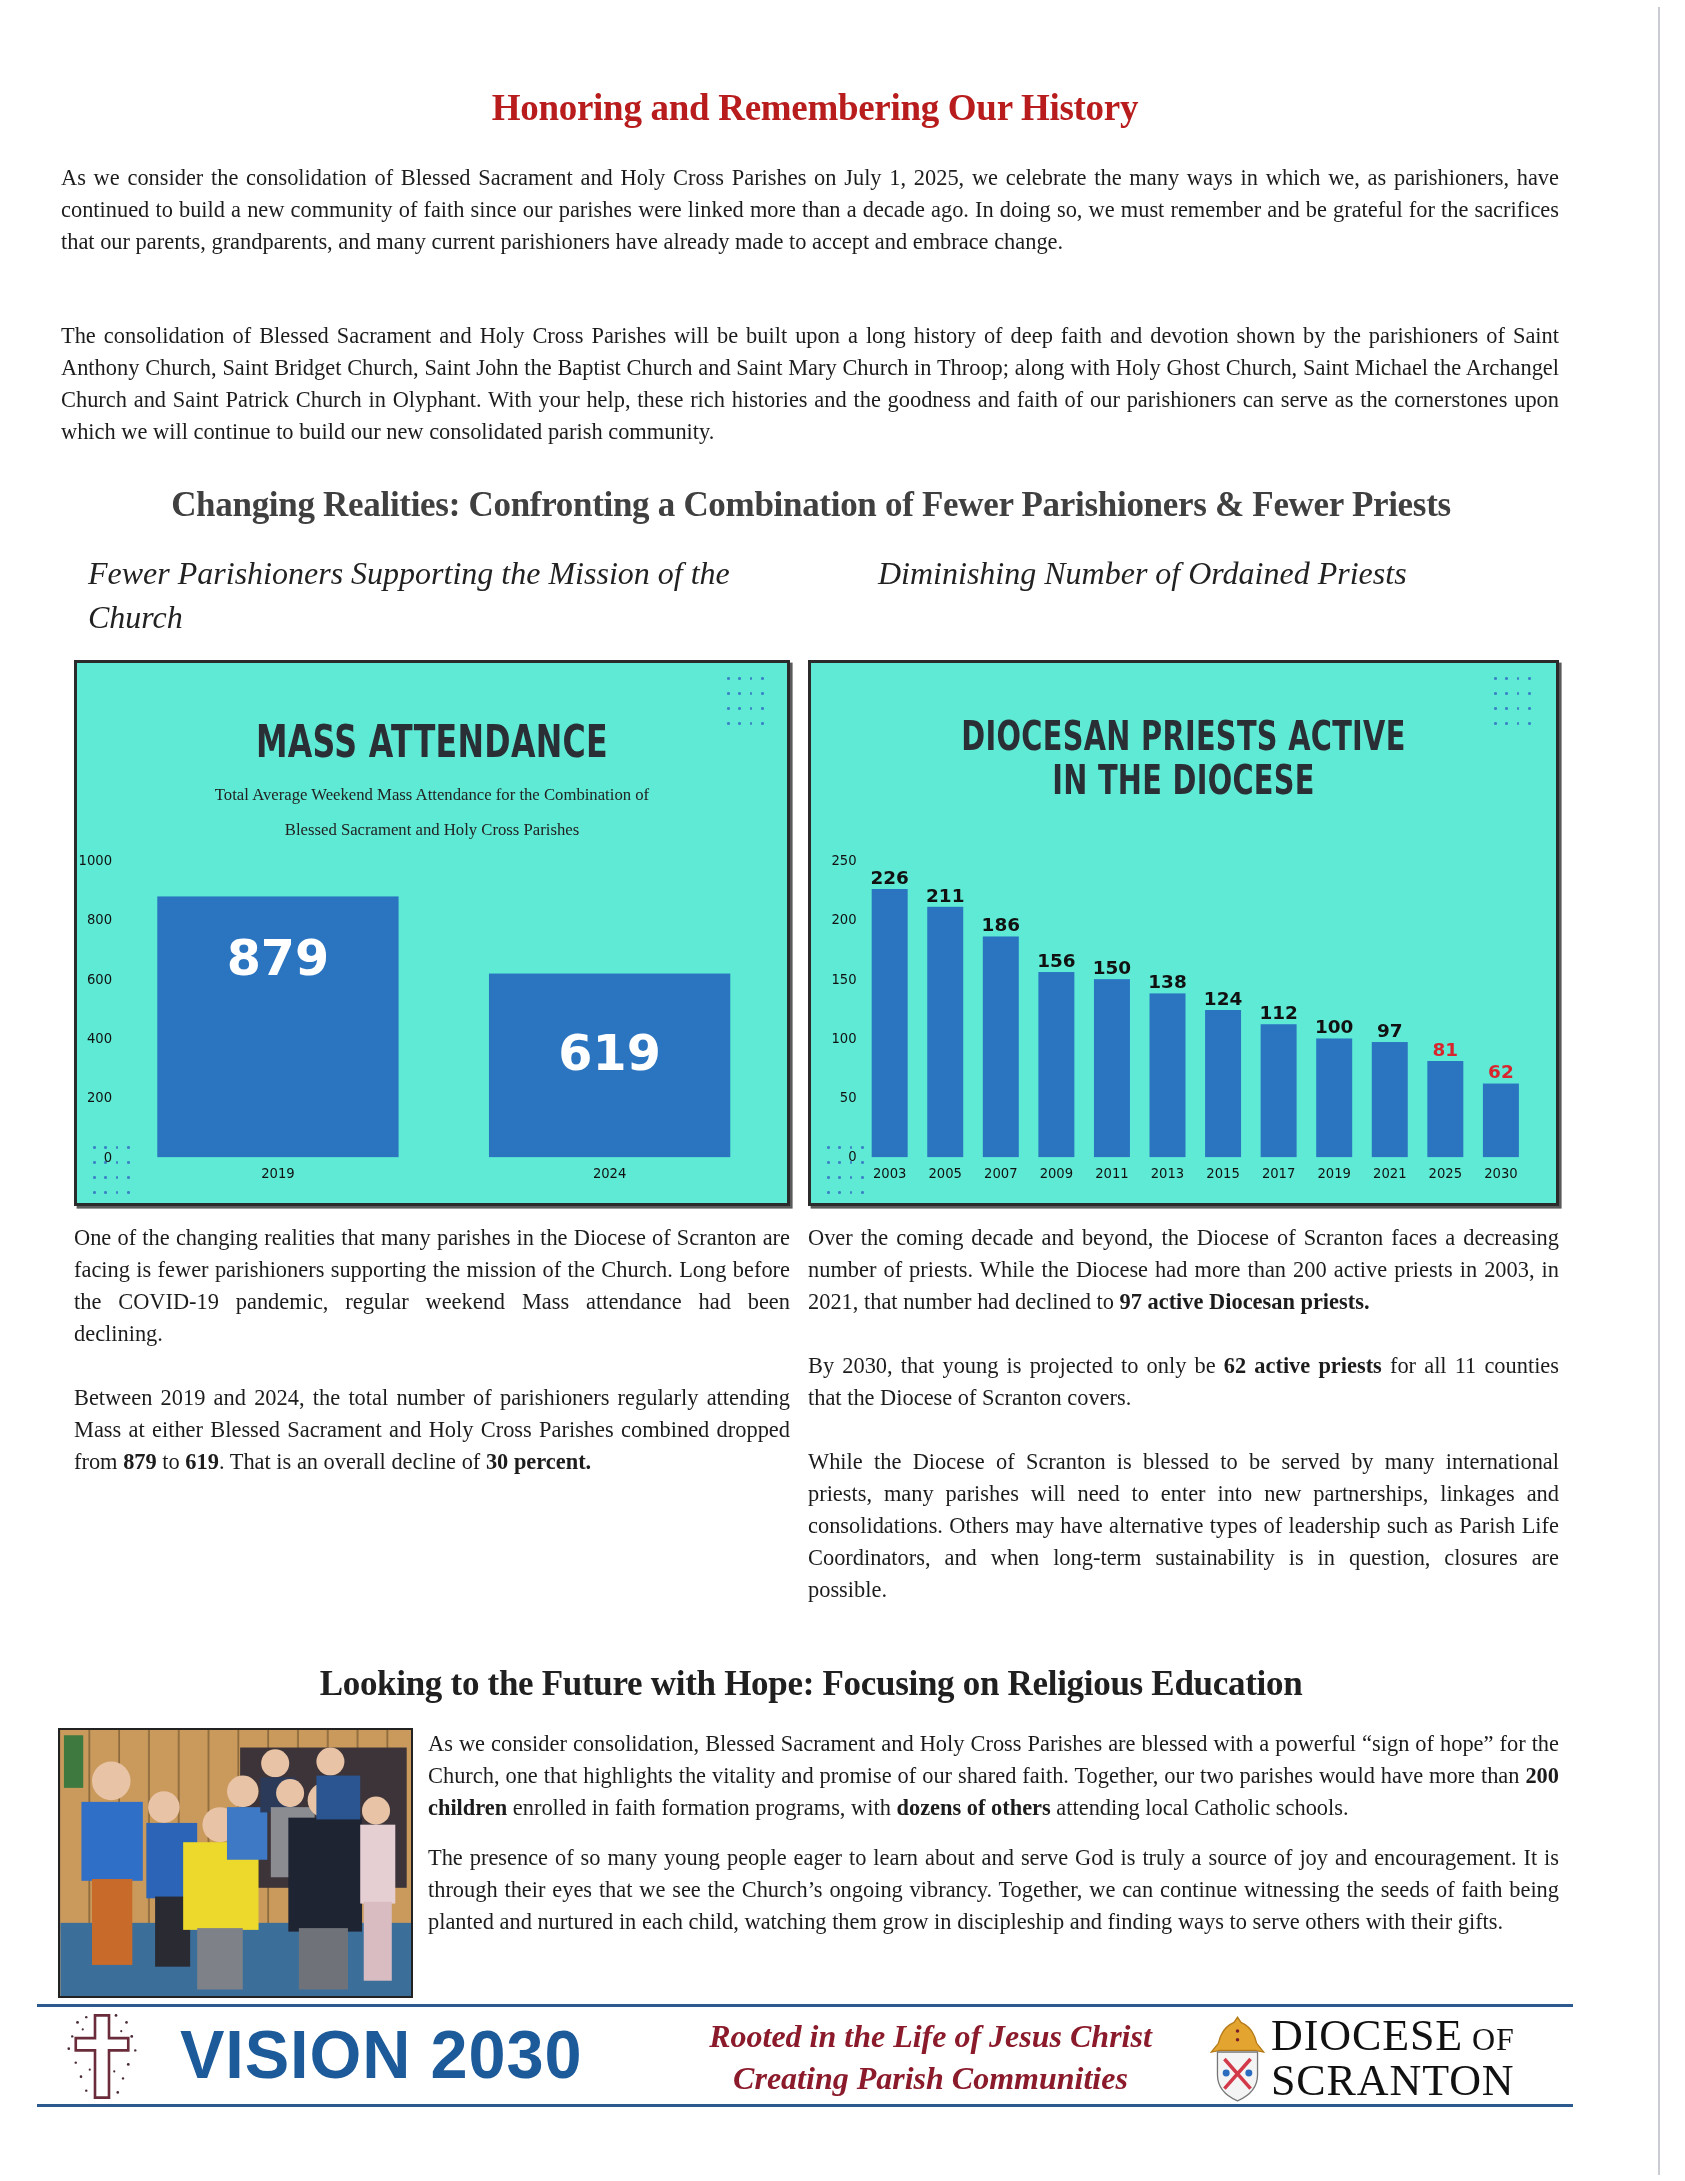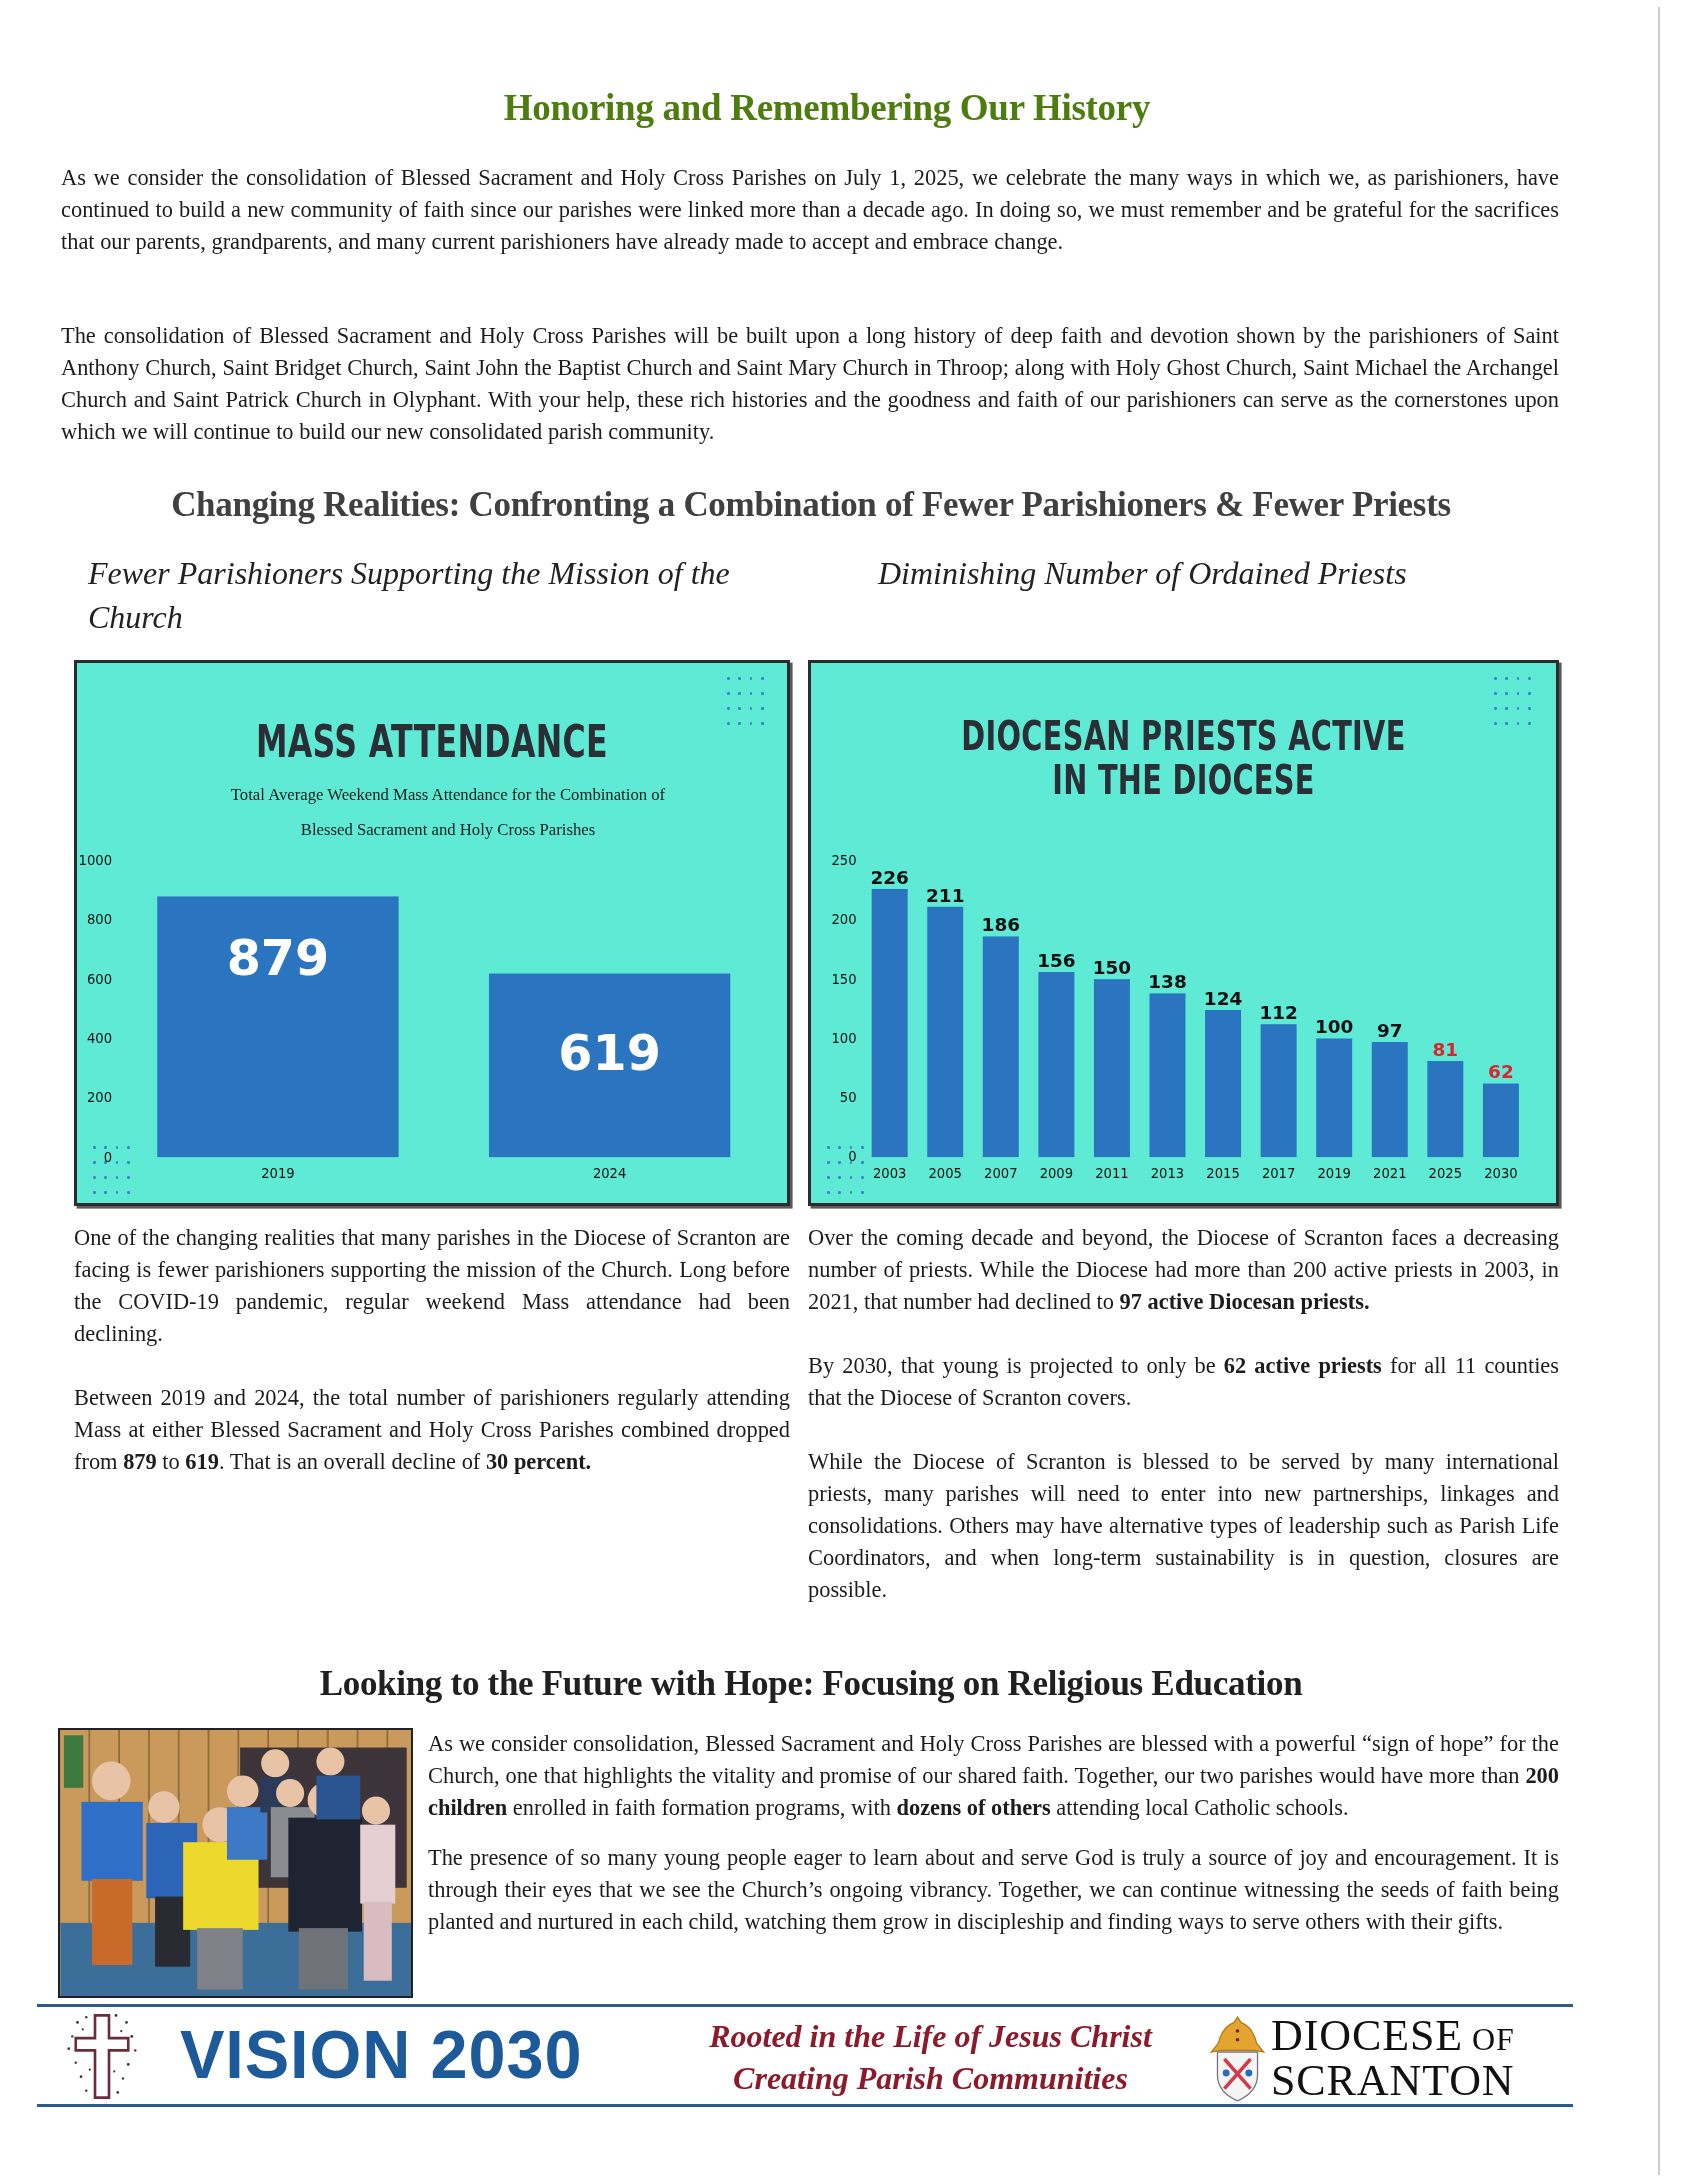--- a/index.html
+++ b/index.html
@@ -1,36 +1,36 @@
 <!DOCTYPE html>
 <html style="font-size:14px"><head>
 <meta charset="utf-8">
 <style>
   * { box-sizing: border-box; margin: 0; padding: 0; }
   html, body { width: 1685px; height: 2181px; background: #ffffff; }
   body { position: relative; font-family: "Liberation Serif", "DejaVu Serif", serif; color: #1e1e1e; overflow: hidden; }
   .edge-line { position: absolute; left: 1658px; top: 7px; width: 1.8px; height: 2168px; background: #c9ccd2; }
 
-  .h1 { position: absolute; left: 16px; width: 1622px; top: 86px; text-align: center; font-size: 37px; font-weight: bold; color: #4d7c0f; letter-spacing: -0.3px; }
+  .h1 { position: absolute; left: 4px; width: 1622px; top: 86px; text-align: center; font-size: 37px; font-weight: bold; color: #b91c1c; letter-spacing: -0.3px; }
   .para { position: absolute; font-size: 22.4px; line-height: 32px; text-align: justify; color: #1c1c1c; }
   .p1 { left: 61px; top: 162px; width: 1498px; }
   .p2 { left: 61px; top: 320px; width: 1498px; }
 
   .h2 { position: absolute; left: 0; width: 1622px; top: 485px; text-align: center; font-size: 35px; font-weight: bold; color: #404040; letter-spacing: -0.3px; }
   .sub { position: absolute; font-style: italic; font-size: 32px; line-height: 44px; text-align: left; color: #222; }
   .sub-left { left: 88px; width: 702px; top: 551px; }
   .sub-right { left: 878px; width: 614px; top: 551px; }
 
   .chart-box { position: absolute; border: 3.5px solid #2b2b2b; box-shadow: 2.6px 2.6px 0 #5a5a5a; background: #5eead4; }
   .box-left { left: 74px; top: 660px; width: 716px; height: 546px; }
   .box-right { left: 808px; top: 660px; width: 751px; height: 546px; }
   .dots { position: absolute; display: grid; grid-template-columns: repeat(4, 8.8px); grid-auto-rows: 15px; column-gap: 2.6px; }
   .dots span { width: 2.6px; height: 2.6px; background: #3d84c6; border-radius: 50%; display: block; }
   .chart-title { position: absolute; left: 0; width: 100%; text-align: center; font-family: "DejaVu Sans", sans-serif; font-weight: bold; color: #2a2e35; transform: scaleX(0.72); transform-origin: center; letter-spacing: 0.4px; }
-  .chart-sub { position: absolute; left: 16px; width: 100%; text-align: center; font-size: 16.7px; line-height: 35px; color: #222; }
+  .chart-sub { position: absolute; left: 0; width: 100%; text-align: center; font-size: 16.7px; line-height: 35px; color: #222; }
   .chart-svg { position: absolute; left: 0; top: 0; }
   .axis-text { font-family: "DejaVu Sans", sans-serif; font-size: 15px; fill: #111; }
   .bar-label-big { font-family: "DejaVu Sans", sans-serif; font-weight: bold; fill: #ffffff; }
   .bar-label { font-family: "DejaVu Sans", sans-serif; font-weight: bold; font-size: 21px; }
 
   .col-text { position: absolute; font-size: 22.4px; line-height: 32px; text-align: justify; color: #1c1c1c; }
   .col-left { left: 74px; width: 716px; top: 1222px; }
   .col-right { left: 808px; width: 751px; top: 1222px; font-family: Liberation Serif, serif; }
   .col-text p { margin-bottom: 32px; }
   b { font-weight: bold; }

